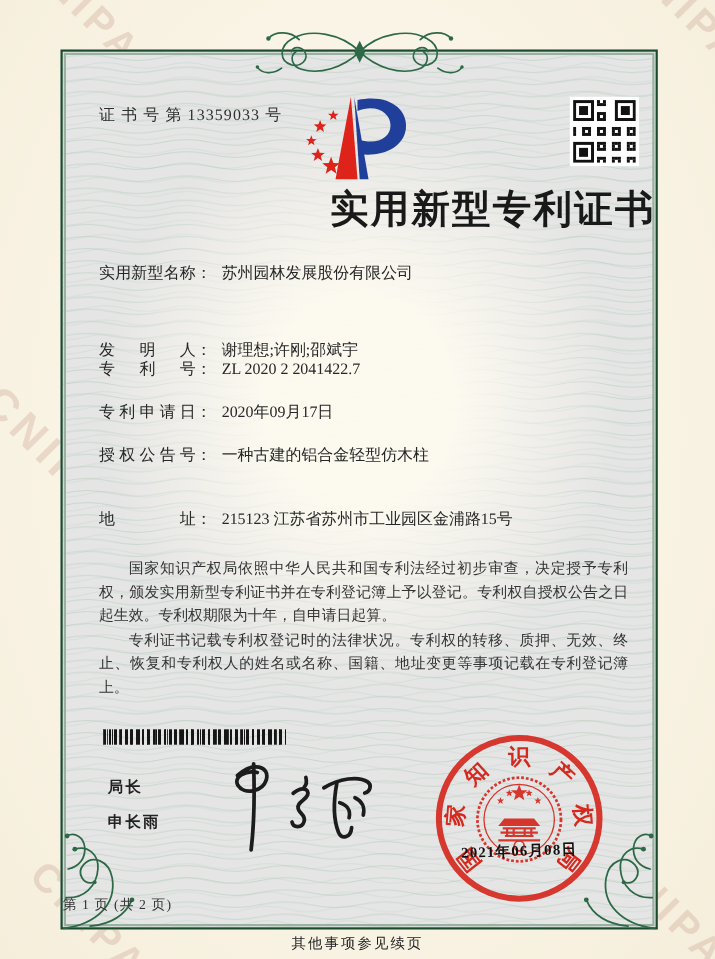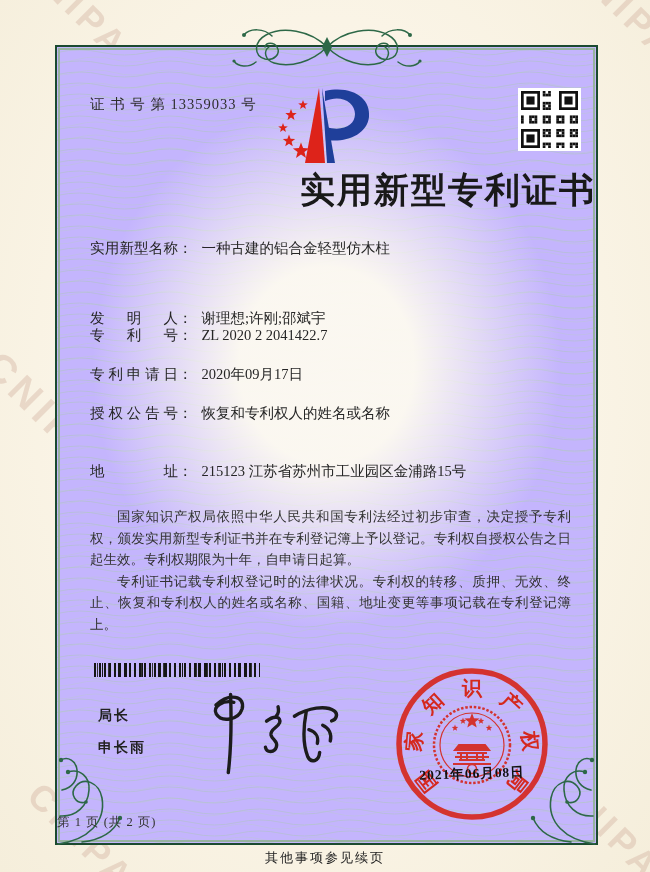--- a/index.html
+++ b/index.html
@@ -12,21 +12,21 @@
   
   .wm{
     position:absolute;font-family:"Liberation Sans","DejaVu Sans",sans-serif;
     font-weight:bold;letter-spacing:5px;transform:rotate(45deg);
     color:rgba(202,163,148,0.34);user-select:none;white-space:nowrap;
   }
   .wm.gray{color:rgba(160,158,150,0.22);}
   
   .frame{
     position:absolute;left:55px;top:45px;width:539px;height:796px;
-    border:2px solid #1b4a2f;background:#c4b5fd;
+    border:2px solid #1b4a2f;background:#e5e5e5;
   }
   .frame-liner{position:absolute;inset:1px;border:2px solid #97b3a0;pointer-events:none;}
   .guilloche{position:absolute;inset:0;width:100%;height:100%;}
   .glow{position:absolute;inset:0;
     background:radial-gradient(ellipse 58% 44% at 50% 40%, rgba(253,250,240,0.96) 28%, rgba(253,250,240,0) 75%);}
   .ornament-top{position:absolute;left:50%;top:-27px;transform:translateX(-50%);}
   .ornament-corner{position:absolute;bottom:-5px;}
   .ornament-corner.left{left:-5px;}
   .ornament-corner.right{right:-5px;transform:scaleX(-1);}
   
@@ -251,25 +251,25 @@
           <rect x="48" y="6" width="9" height="9" fill="#111"></rect>
           <rect x="0" y="42" width="21" height="21" fill="#111"></rect>
           <rect x="3" y="45" width="15" height="15" fill="#fff"></rect>
           <rect x="6" y="48" width="9" height="9" fill="#111"></rect>
         </svg>
     </div>
 
     <div class="cert-title">实用新型专利证书</div>
 
     <div id="fields">
-        <div class="frow" style="top: 192px;"><span class="flabel">实用新型名称</span><span>：</span><span class="fvalue">一种古建的铝合金轻型仿木柱</span></div>
+        <div class="frow" style="top: 192px;"><span class="flabel">实用新型名称</span><span>：</span><span class="fvalue">苏州园林发展股份有限公司</span></div>
         <div class="frow" style="top: 240px; margin-top: 22px;"><span class="flabel">发明人</span><span>：</span><span class="fvalue">谢理想;许刚;邵斌宇</span></div>
         <div class="frow" style="top: 279px;"><span class="flabel">专利号</span><span>：</span><span class="fvalue">ZL 2020 2 2041422.7</span></div>
         <div class="frow" style="top: 318px;"><span class="flabel">专利申请日</span><span>：</span><span class="fvalue">2020年09月17日</span></div>
-        <div class="frow" style="top: 357px;"><span class="flabel">授权公告号</span><span>：</span><span class="fvalue">恢复和专利权人的姓名或名称</span></div>
+        <div class="frow" style="top: 357px;"><span class="flabel">授权公告号</span><span>：</span><span class="fvalue">一种古建的铝合金轻型仿木柱</span></div>
         <div class="frow" style="top: 395px; margin-top: 20px;"><span class="flabel">地址</span><span>：</span><span class="fvalue">215123 江苏省苏州市工业园区金浦路15号</span></div>
       </div>
 
 
     <div class="paras" id="paras">
         <p>国家知识产权局依照中华人民共和国专利法经过初步审查，决定授予专利权，颁发实用新型专利证书并在专利登记簿上予以登记。专利权自授权公告之日起生效。专利权期限为十年，自申请日起算。</p>
         <p>专利证书记载专利权登记时的法律状况。专利权的转移、质押、无效、终止、恢复和专利权人的姓名或名称、国籍、地址变更等事项记载在专利登记簿上。</p>
       </div>
 
     <div class="barcode"></div>

